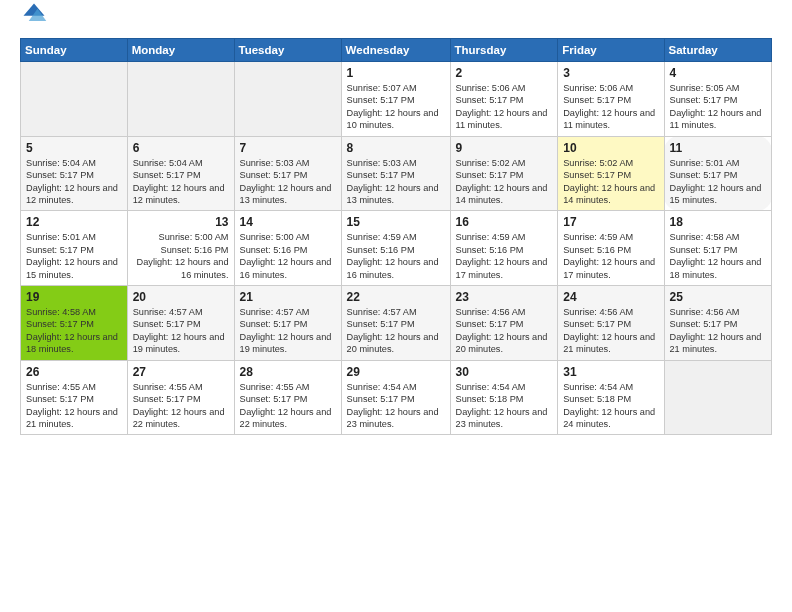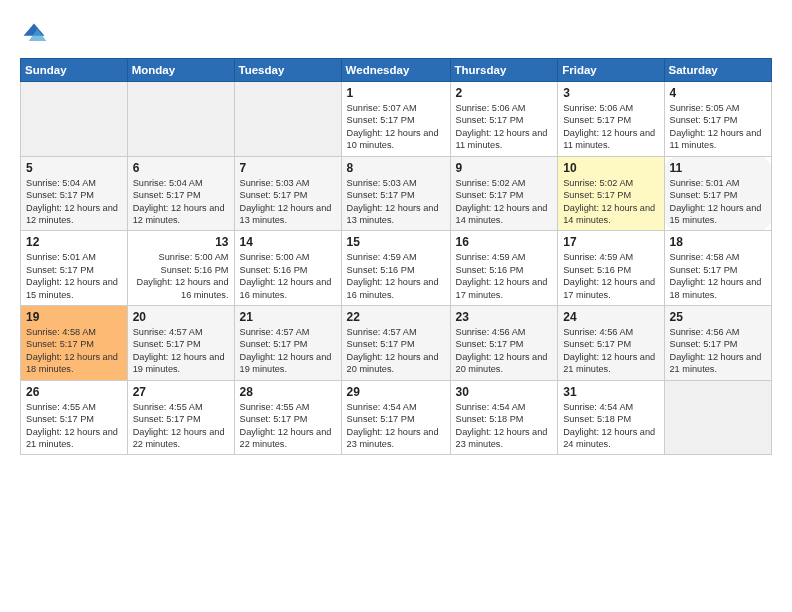--- a/index.html
+++ b/index.html
@@ -6,21 +6,21 @@
     body {
       font-family: Arial, sans-serif;
       background: #fff;
       width: 792px;
       height: 612px;
       overflow: hidden;
     }
     .page {
       width: 792px;
       height: 612px;
-      padding: 20px 20px 14px 20px;
+      padding: 0 20px 14px 20px;
       background: #fff;
     }
     .header {
       display: flex;
       justify-content: space-between;
       align-items: flex-start;
       margin-bottom: 10px;
     }
     .logo {
       display: flex;
@@ -249,21 +249,21 @@
             <div class="day-info">Daylight: 12 hours and 17 minutes.</div>
           </td>
           <td style="background: rgb(255, 255, 255);">
             <div class="day-num">18</div>
             <div class="day-info">Sunrise: 4:58 AM</div>
             <div class="day-info">Sunset: 5:17 PM</div>
             <div class="day-info">Daylight: 12 hours and 18 minutes.</div>
           </td>
         </tr>
         <tr>
-          <td style="background: #fdba74; margin-top: 34px;">
+          <td style="background: #84cc16; margin-top: 34px;">
             <div class="day-num">19</div>
             <div class="day-info">Sunrise: 4:58 AM</div>
             <div class="day-info">Sunset: 5:17 PM</div>
             <div class="day-info">Daylight: 12 hours and 18 minutes.</div>
           </td>
           <td style="background: rgb(245, 245, 245);">
             <div class="day-num">20</div>
             <div class="day-info">Sunrise: 4:57 AM</div>
             <div class="day-info">Sunset: 5:17 PM</div>
             <div class="day-info">Daylight: 12 hours and 19 minutes.</div>

